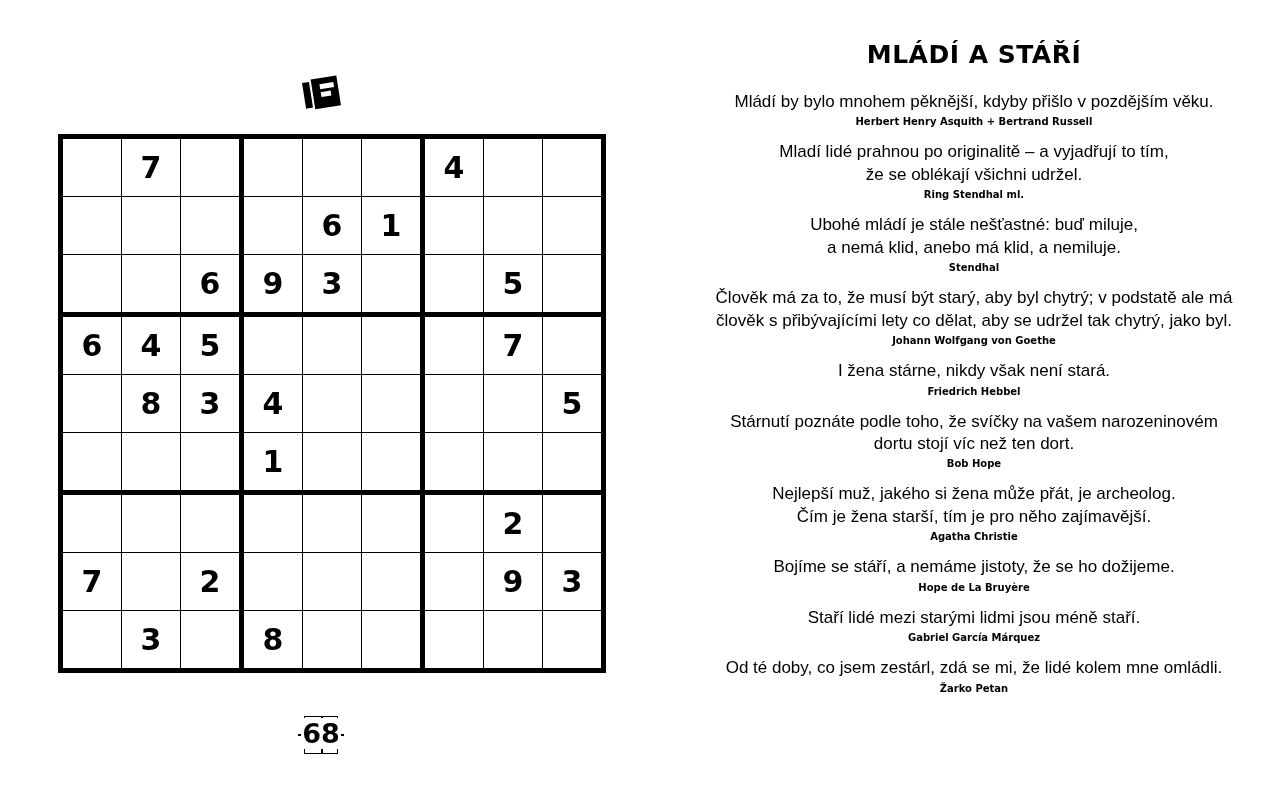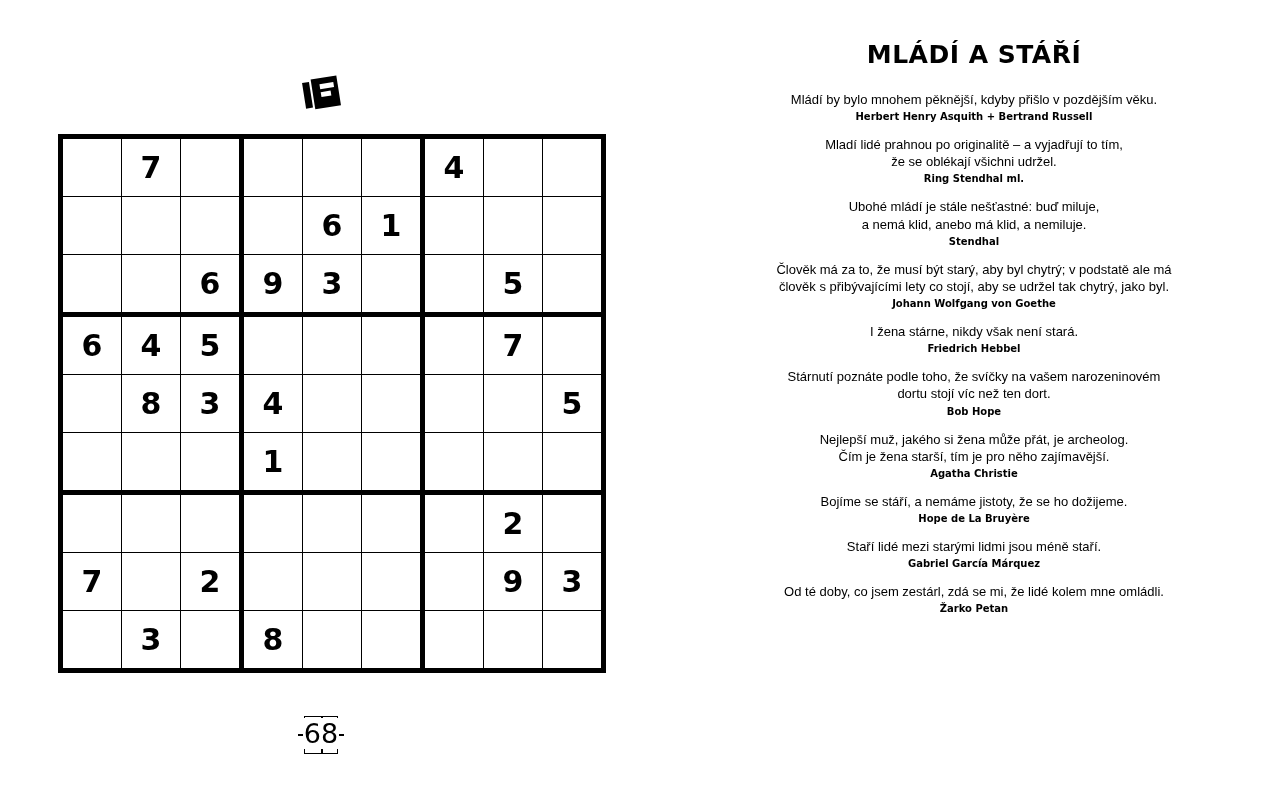--- a/index.html
+++ b/index.html
@@ -99,21 +99,21 @@
     height: 1.5px;
     background: #000;
   }
   .page-number .pn-text {
     position: absolute;
     left: 0;
     top: 8px;
     width: 46px;
     text-align: center;
     font-family: "DejaVu Sans", sans-serif;
-    font-weight: normal;
+    font-weight: bold;
     font-size: 27px;
     line-height: 1;
     background: transparent;
   }
   .page-number .pn-text span {
     background: #fff;
     padding: 0 1px;
   }
 
   
@@ -138,21 +138,21 @@
     font-size: 25px;
     letter-spacing: 0.5px;
     margin: 0 0 22px 0;
   }
   .quote-block {
     margin-bottom: 13px;
   }
   .quote-text {
     text-align: center;
     font-family: "Liberation Sans", sans-serif;
-    font-size: 13px;
+    font-size: 17px;
     line-height: 1.32;
     margin: 0 0 2px 0;
     white-space: pre-line;
   }
   .quote-author {
     text-align: center;
     font-family: "DejaVu Sans", sans-serif;
     font-weight: bold;
     font-size: 10px;
     line-height: 1.3;
@@ -308,21 +308,21 @@
       </div>
 
       <div class="quote-block">
         <p class="quote-text">Ubohé mládí je stále nešťastné: buď miluje,
 a nemá klid, anebo má klid, a nemiluje.</p>
         <p class="quote-author">Stendhal</p>
       </div>
 
       <div class="quote-block">
         <p class="quote-text">Člověk má za to, že musí být starý, aby byl chytrý; v podstatě ale má
-člověk s přibývajícími lety co stojí, aby se udržel tak chytrý, jako byl.</p>
+člověk s přibývajícími lety co dělat, aby se udržel tak chytrý, jako byl.</p>
         <p class="quote-author">Johann Wolfgang von Goethe</p>
       </div>
 
       <div class="quote-block">
         <p class="quote-text">I žena stárne, nikdy však není stará.</p>
         <p class="quote-author">Friedrich Hebbel</p>
       </div>
 
       <div class="quote-block">
         <p class="quote-text">Stárnutí poznáte podle toho, že svíčky na vašem narozeninovém

